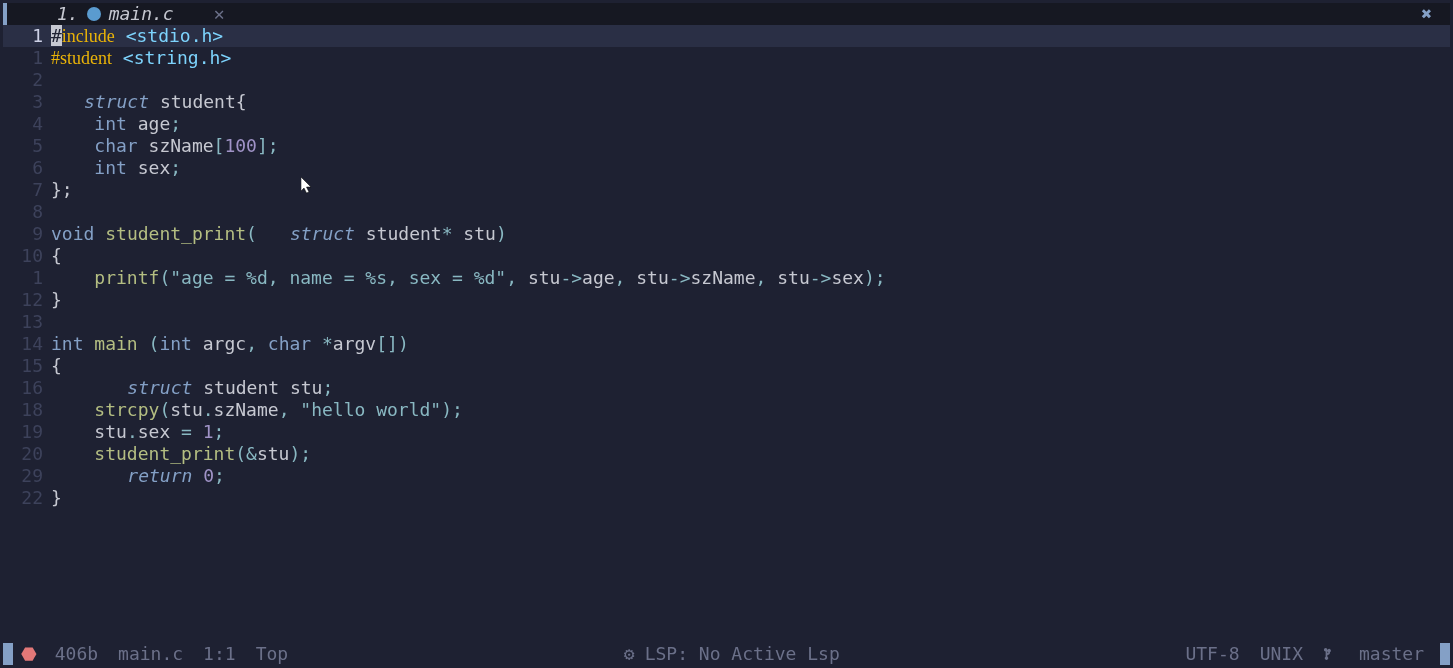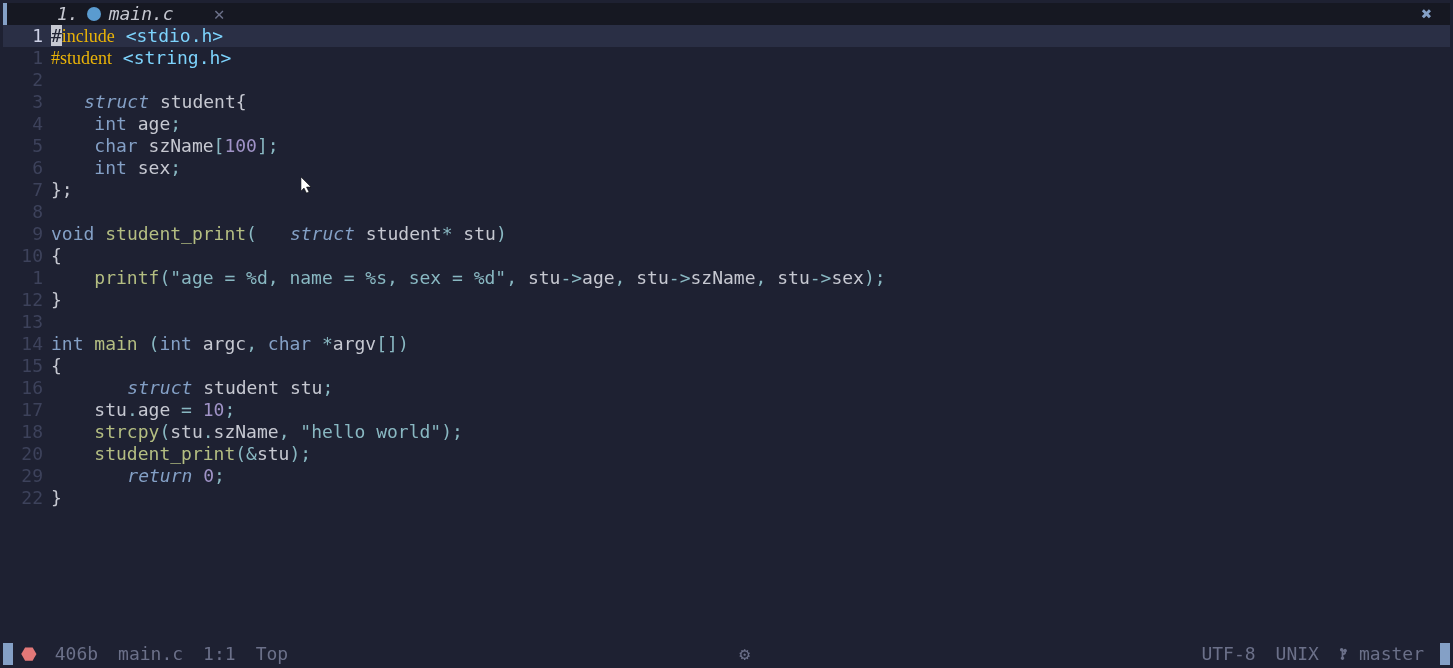--- a/index.html
+++ b/index.html
@@ -121,21 +121,21 @@
   .status .mode-marker{
     width:10px;height:22px;background:#84a0c6;flex-shrink:0;
   }
   .status .seg{padding:0 10px;}
   .status .spacer{flex:1;}
   .status .octo{color:#e27878;padding:0 8px;}
   .status .gear{color:#6b7089;}
   .status .right-marker{
     width:10px;height:22px;background:#84a0c6;flex-shrink:0;margin-left:6px;
   }
-  .status .branch{display:flex;align-items:center;gap:6px;padding:0 10px;}
+  .status .branch{display:flex;align-items:center;gap:22px;padding:0 10px;}
   .cursor-pointer{position:absolute;left:298px;top:174px;color:#fff;font-size:14px;pointer-events:none;}
   svg.branch-ic{width:14px;height:14px;}
 </style>
 </head>
 <body>
 
 <div class="tabbar">
   <div class="tab-left-marker"></div>
   <div class="tab">
     <span class="num">1.</span>
@@ -209,26 +209,26 @@
     </div>
   <div class="line">
       <div class="gutter">15</div>
       <div class="code"><span class="pun">{</span></div>
     </div>
   <div class="line">
       <div class="gutter">16</div>
       <div class="code">    <span class="kwi">struct</span> <span class="id">student</span> <span class="id">stu</span><span class="op">;</span></div>
     </div>
   <div class="line">
-      <div class="gutter">17</div>
-      <div class="code">    <span class="id">stu</span><span class="op">.</span><span class="id">age</span><span class="op"> = </span><span class="num">10</span><span class="op">;</span></div>
-    </div>
-  <div class="line">
       <div class="gutter">18</div>
       <div class="code">    <span class="fn2">strcpy</span><span class="op">(</span><span class="id">stu</span><span class="op">.</span><span class="id">szName</span><span class="op">,</span> <span class="str">"hello world"</span><span class="op">)</span><span class="op">;</span></div>
+    </div>
+  <div class="line">
+      <div class="gutter">19</div>
+      <div class="code">    <span class="id">stu</span><span class="op">.</span><span class="id">sex</span><span class="op"> = </span><span class="num">1</span><span class="op">;</span></div>
     </div>
   <div class="line">
       <div class="gutter">20</div>
       <div class="code">    <span class="fn2">student_print</span><span class="op">(</span><span class="op">&amp;</span><span class="id">stu</span><span class="op">)</span><span class="op">;</span></div>
     </div>
   <div class="line">
       <div class="gutter">29</div>
       <div class="code">    <span class="kwi">return</span> <span class="num">0</span><span class="op">;</span></div>
     </div>
   <div class="line">
@@ -245,20 +245,21 @@
 
 <div class="status">
   <div class="mode-marker"></div>
   <span class="octo">⬣</span>
   <span class="seg">406b</span>
   <span class="seg">main.c</span>
   <span class="seg">1:1</span>
   <span class="seg">Top</span>
   <span class="spacer"></span>
   <span class="gear">⚙</span>
+  <span class="seg">LSP: No Active Lsp</span>
   <span class="spacer"></span>
   <span class="seg">UTF-8</span>
   <span class="seg">UNIX</span>
   <span class="branch">
     <svg class="branch-ic" viewBox="0 0 16 16">
         <path fill="#6b7089" d="M5 3a2 2 0 1 0-2 2v6a2 2 0 1 0 2 0V9c2 0 3-1 3-3a2 2 0 1 0-2 0c0 1-.5 1-1 1V5a2 2 0 0 0 0-2z"></path>
       </svg>
     <span>master</span>
   </span>
   <div class="right-marker"></div>

